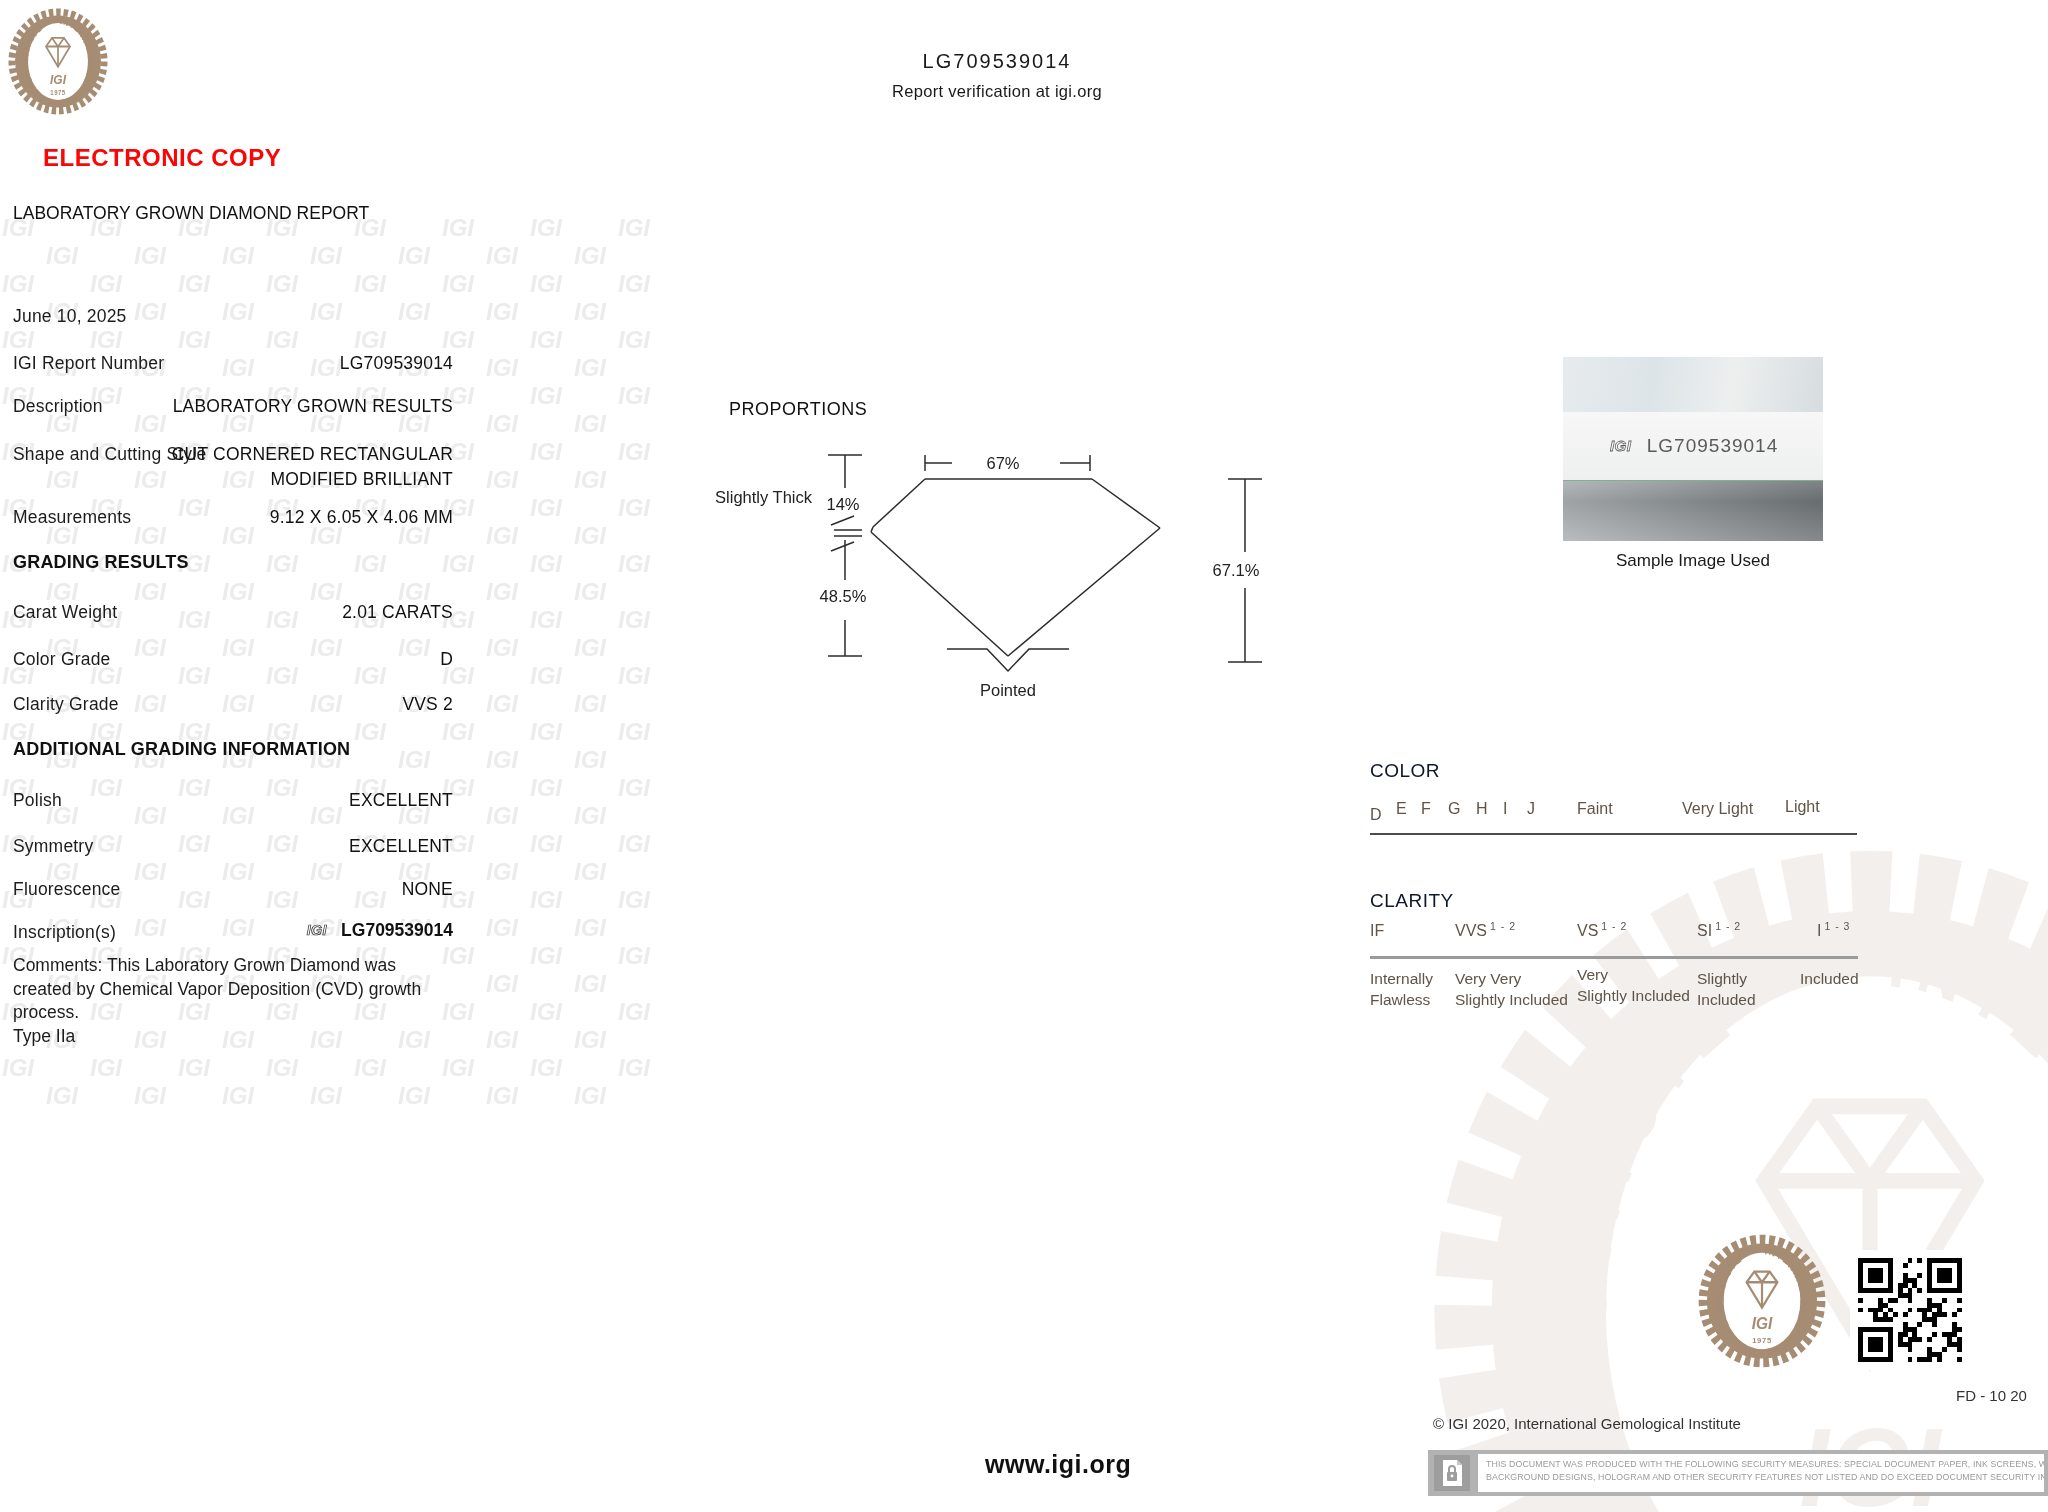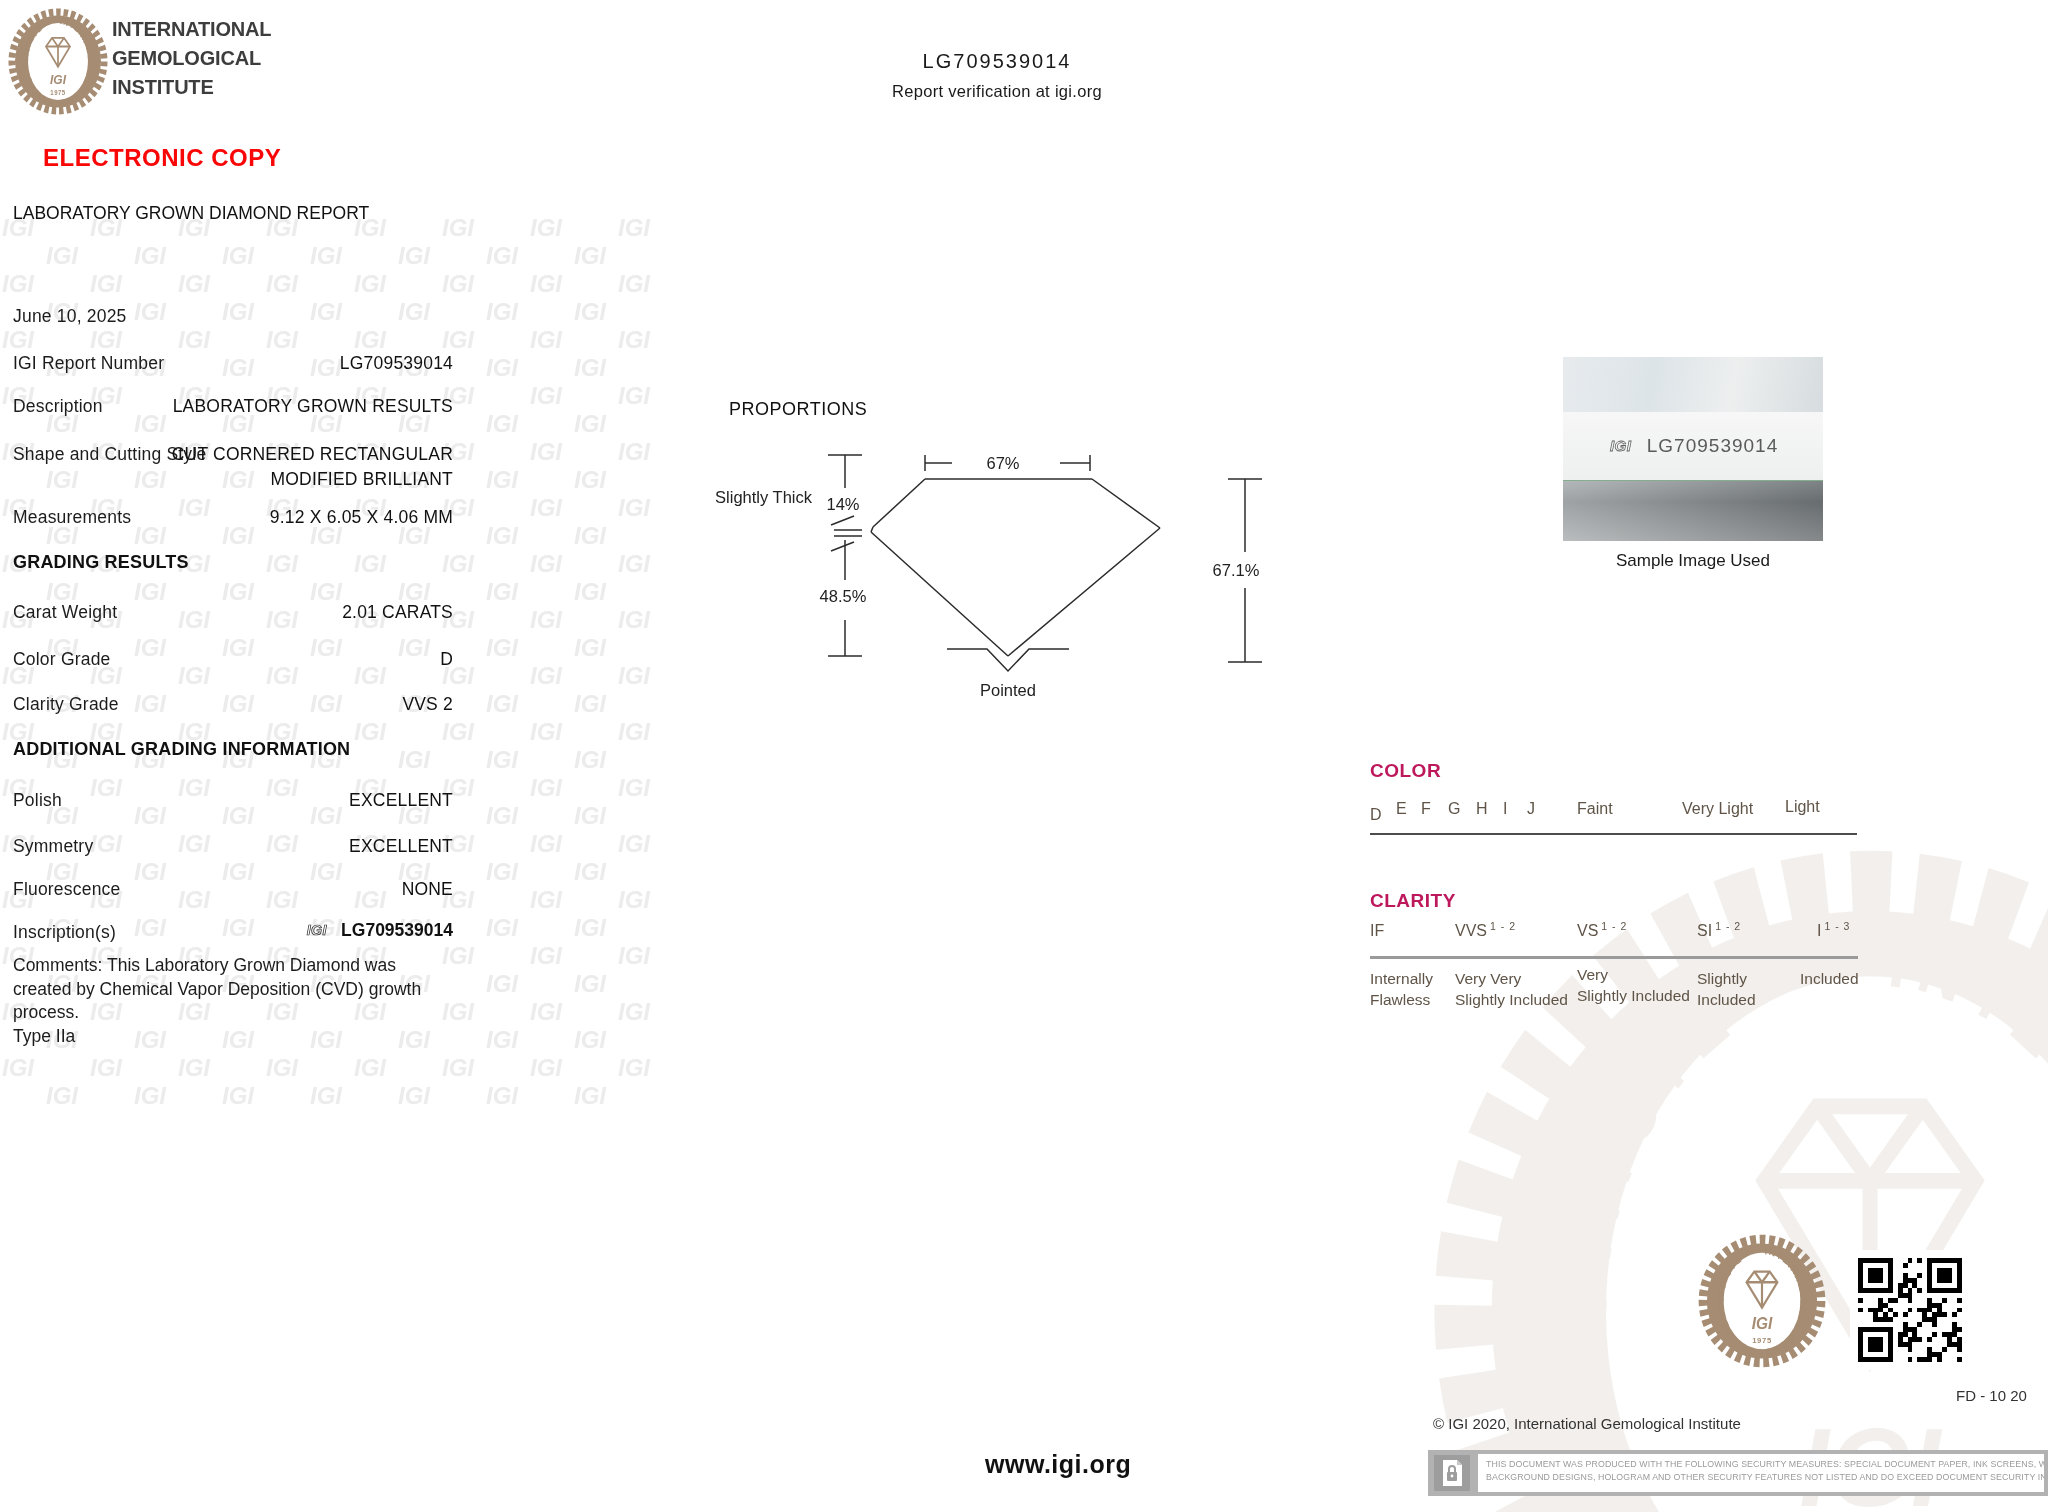--- a/index.html
+++ b/index.html
@@ -45,21 +45,21 @@
   .simg{left:1563px;top:357px;width:260px;height:183px;}
   .simg .band1{height:55px;background:linear-gradient(100deg,#e7ebee 0%,#dde4e8 35%,#edefef 65%,#d6dcdf 100%);}
   .simg .band2{height:68px;background:linear-gradient(180deg,#f6f7f6,#eef0ef);display:flex;align-items:center;justify-content:center;gap:7px;}
   .simg .band2 span{font-size:19px;letter-spacing:1px;color:#5a5a5a;}
   .simg .band3{height:60px;border-top:1px solid rgba(110,180,120,.55);
         background:linear-gradient(180deg,#9aa0a3 0%,#7e8487 35%,#a2a7a9 100%);}
   .simg .band3 .dark{width:100%;height:100%;background:linear-gradient(90deg,rgba(255,255,255,.25),rgba(0,0,0,.18));}
   .caption{left:1563px;top:551px;width:260px;text-align:center;font-size:17px;color:#1a1a1a;}
 
   
-  .scale-head{font-size:19px;font-weight:700;color:#be185d;letter-spacing:.5px;}
+  .scale-head{font-size:19px;font-weight:400;color:#0f172a;letter-spacing:.5px;}
   .scale-letter{position:absolute;font-size:16px;color:#5f5447;}
   .scale-range{position:absolute;font-size:16px;color:#5f5447;}
   .hline{position:absolute;background:#4c4c4c;}
   .cl-col{position:absolute;color:#5f5447;}
   .cl-code{font-size:16px;}
   .cl-sup{font-size:10.5px;position:relative;top:-6px;margin-left:3px;letter-spacing:1px;}
   .cl-desc{position:absolute;font-size:15.5px;line-height:21px;color:#5f5447;}
 
   
   .website{left:985px;top:1450px;font-size:25px;font-weight:700;letter-spacing:.5px;color:#101010;}
@@ -107,25 +107,20 @@
   </svg>
 
   <svg class="wm-seal" width="880" height="930" viewBox="0 0 100 100" preserveAspectRatio="none">
     <use href="#igi-seal" width="100" height="100"></use>
   </svg>
 
   <svg class="abs" style="left:8px;top:8px" width="100" height="107" viewBox="0 0 100 100" preserveAspectRatio="none">
     <use href="#igi-seal" width="100" height="100"></use>
   </svg>
 
-  <div class="abs brand">
-    <div>INTERNATIONAL</div>
-    <div>GEMOLOGICAL</div>
-    <div>INSTITUTE</div>
-  </div>
 
   <div class="abs topcenter">
     <div class="topnum">LG709539014</div>
     <div class="topver">Report verification at igi.org</div>
   </div>
 
   <div class="abs ecopy">ELECTRONIC COPY</div>
   <div class="abs rtitle">LABORATORY GROWN DIAMOND REPORT</div>
 
   <div class="lbl" style="top:306px">June 10, 2025</div>

